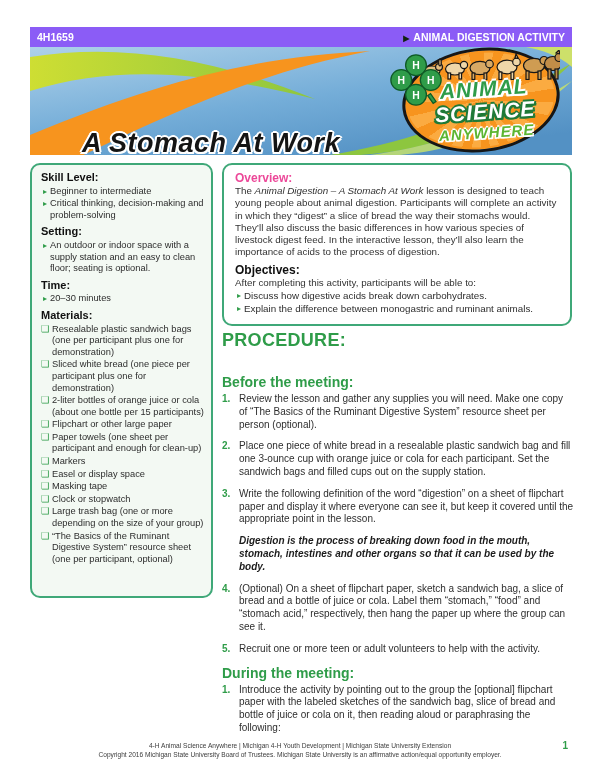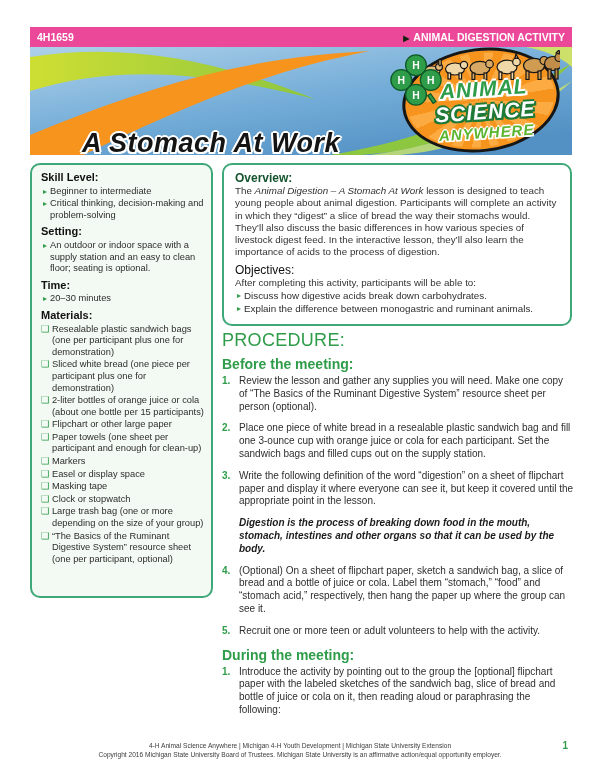--- a/index.html
+++ b/index.html
@@ -6,21 +6,21 @@
   html,body { background:#e9e9e9; }
   body { font-family:"Liberation Sans", sans-serif; }
   .page {
     position:relative; width:600px; height:779px; background:#ffffff;
     margin:0 auto; overflow:hidden; color:#2d2d2d;
   }
 
   
   .topbar {
     position:absolute; left:30px; top:27px; width:542px; height:20px;
-    background:#ec4899; color:#fff; display:flex; align-items:center;
+    background:#8b5cf6; color:#fff; display:flex; align-items:center;
     justify-content:space-between; padding:9px 7px; font-size:10.5px; font-weight:bold;
   }
   .topbar .arr { color:#10230f; font-size:8px; margin-right:4px; }
 
   
   .banner { position:absolute; left:30px; top:47px; width:542px; height:108px; overflow:hidden; }
   .banner svg.bg { position:absolute; left:0; top:0; }
   .banner-title {
     position:absolute; left:52px; top:81px; font-size:27px; font-weight:bold;
     font-style:italic; color:#141414; letter-spacing:0.5px;
@@ -69,27 +69,27 @@
   .bullet-arrow { color:#2f9c49; font-size:8px; line-height:11.6px; margin:0 3px 0 2px; flex:0 0 auto; }
   .mat-item { padding-left:11px; text-indent:-11px; margin:1px 0; }
   .chk { color:#2f9c49; }
 
   
   .overview-box {
     position:absolute; left:222px; top:163px; width:350px; min-height:155px;
     background:#fff; border:2px solid #3fa878; border-radius:10px;
     padding:7px 11px 8px 11px; font-size:9.8px; line-height:12.2px;
   }
-  .ov-heading { font-size:12px; font-weight:bold; color:#14532d; margin-bottom:1px; }
+  .ov-heading { font-size:12px; font-weight:bold; color:#ec4899; margin-bottom:1px; }
   .ov-body { color:#333; }
-  .obj-heading { font-size:12px; font-weight:normal; color:#101010; margin-top:6px; }
+  .obj-heading { font-size:12px; font-weight:bold; color:#101010; margin-top:6px; }
 
   
   .procedure { position:absolute; left:222px; top:330px; width:352px; }
-  .proc-heading { font-size:18px; font-weight:normal; color:#2f9c49; letter-spacing:0.3px; margin-bottom:5px; }
+  .proc-heading { font-size:18px; font-weight:bold; color:#2f9c49; letter-spacing:0.3px; margin-bottom:23px; }
   .sub-heading { font-size:14px; font-weight:bold; color:#2f9c49; margin-bottom:3px; }
   .step { display:flex; margin-bottom:9px; font-size:10px; line-height:12.8px; }
   .step-num { flex:0 0 17px; font-weight:bold; color:#2f9c49; }
   .step-text { flex:1; color:#2e2e2e; }
   .definition {
     margin:0 0 9px 17px; font-size:10px; line-height:12.8px;
     font-weight:bold; font-style:italic; color:#1c1c1c;
   }
   .during-block { }
 

